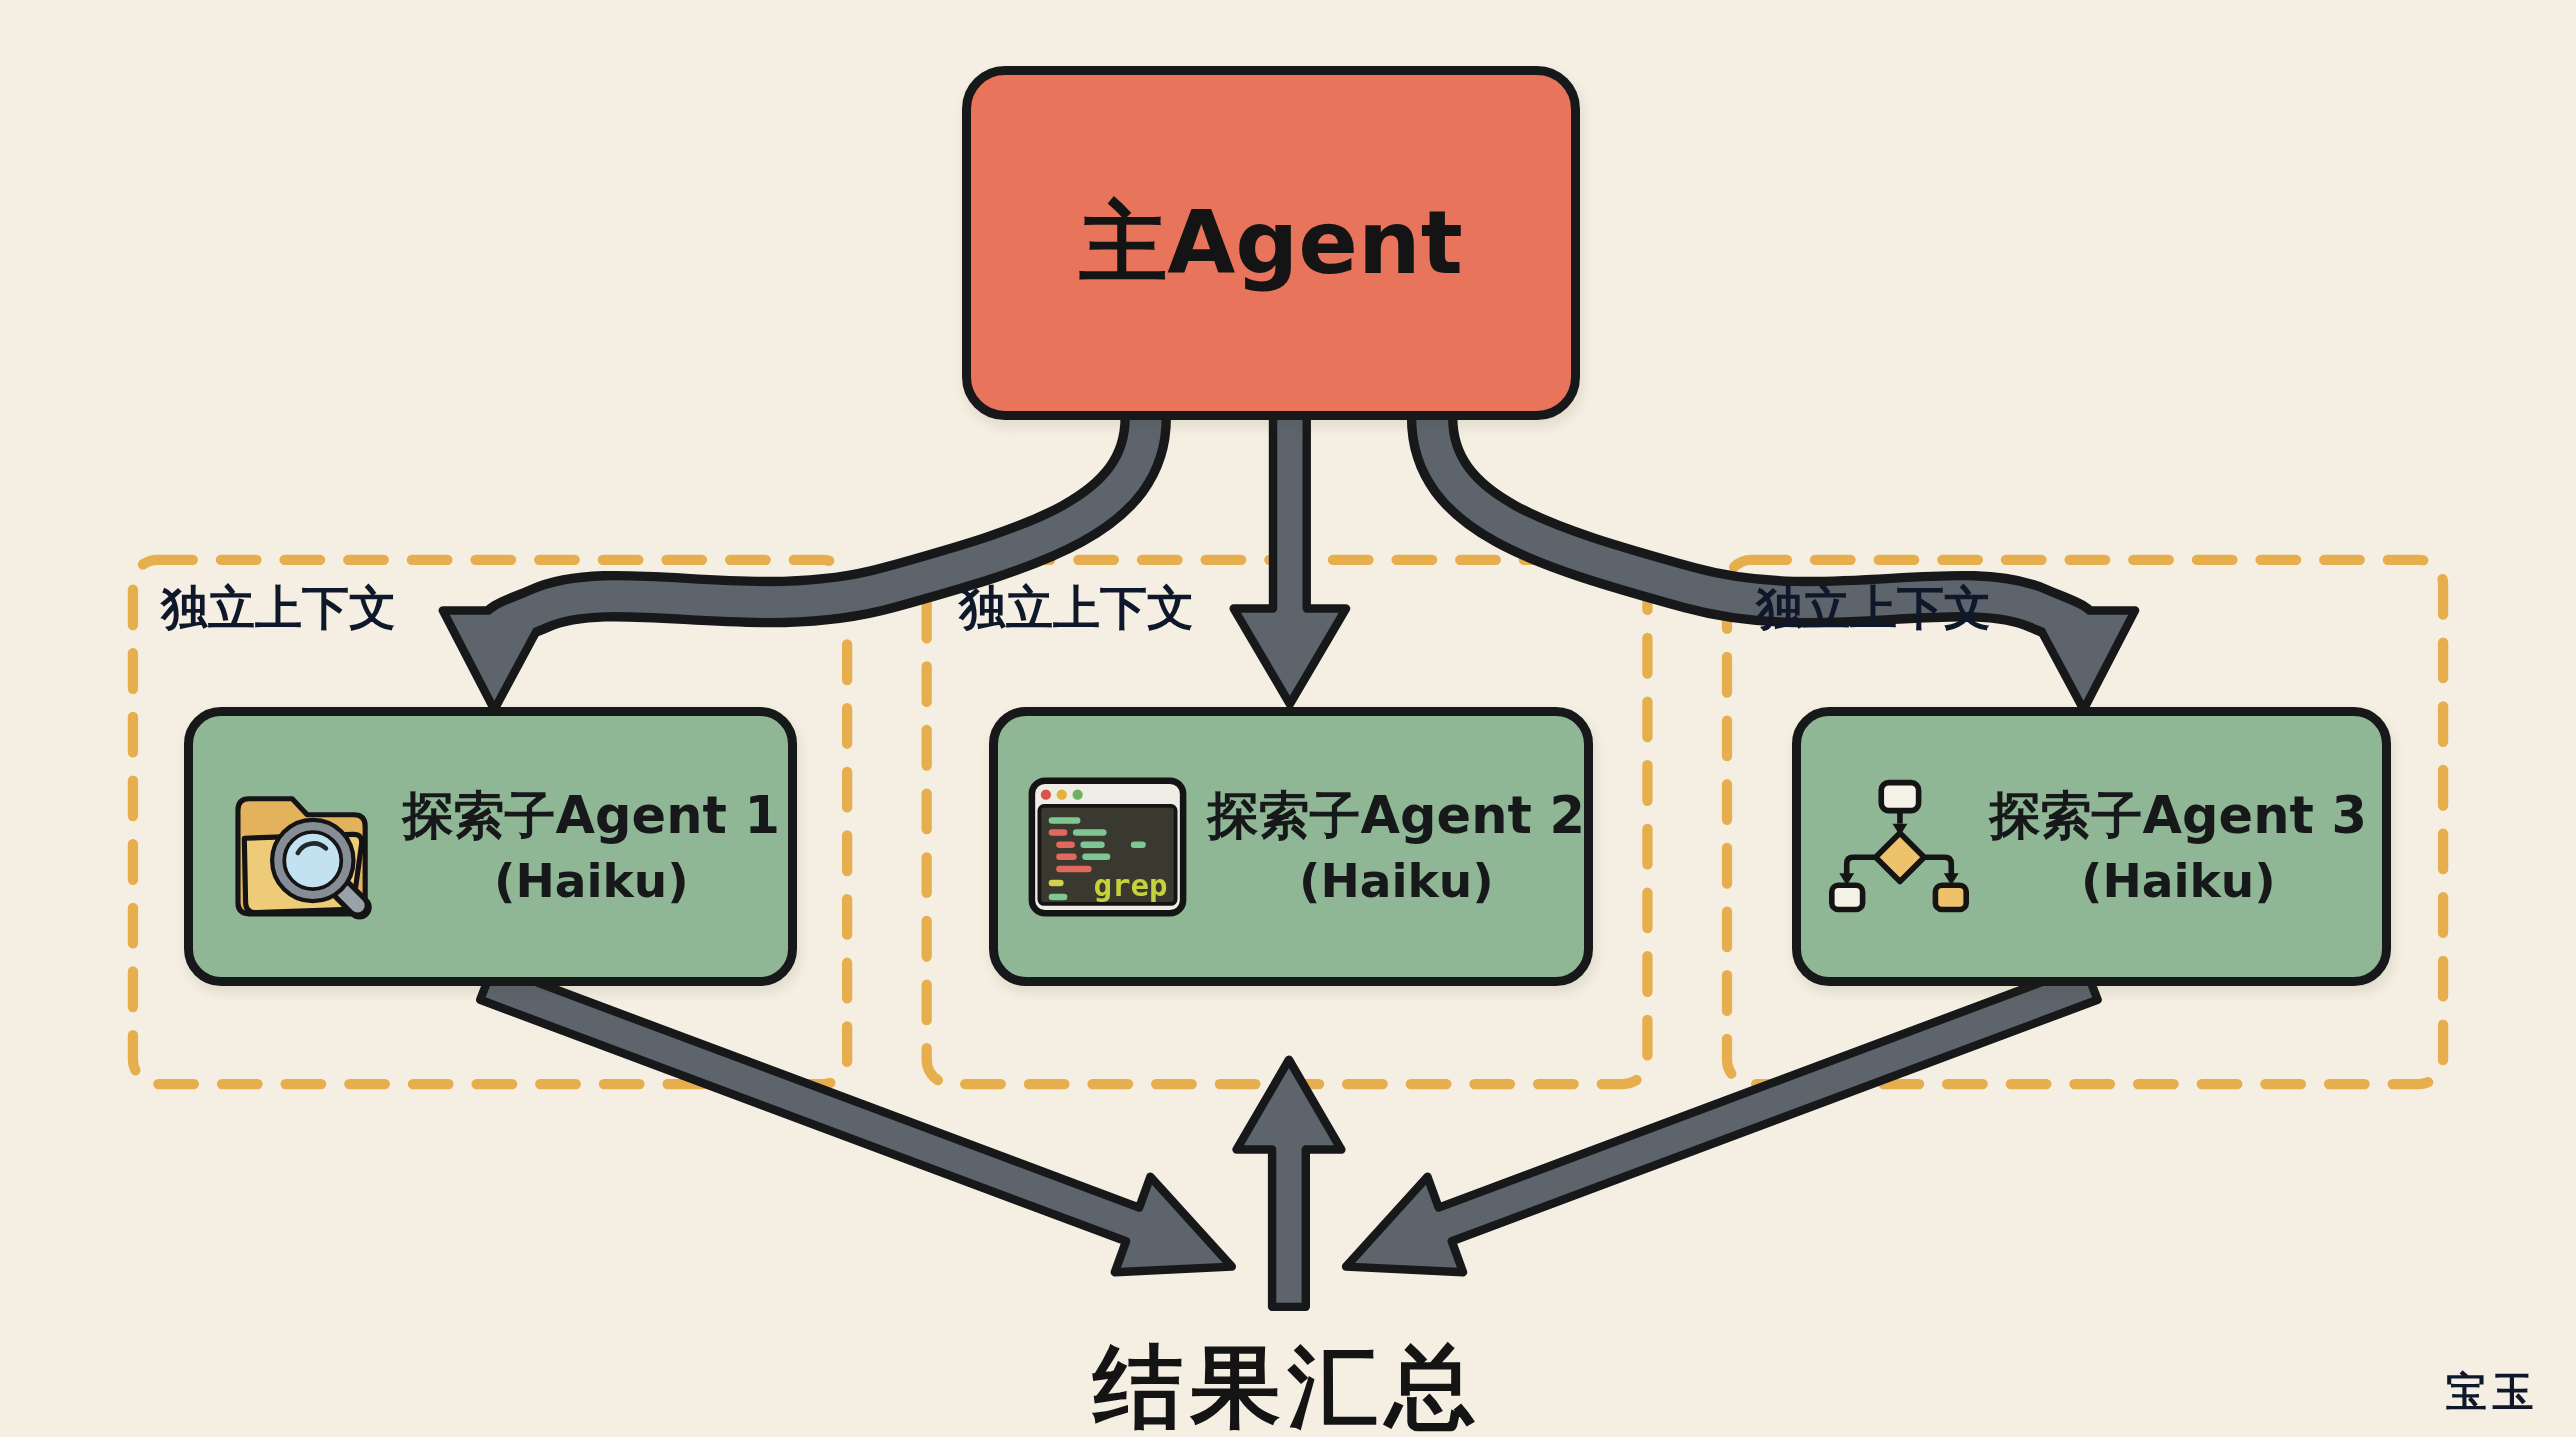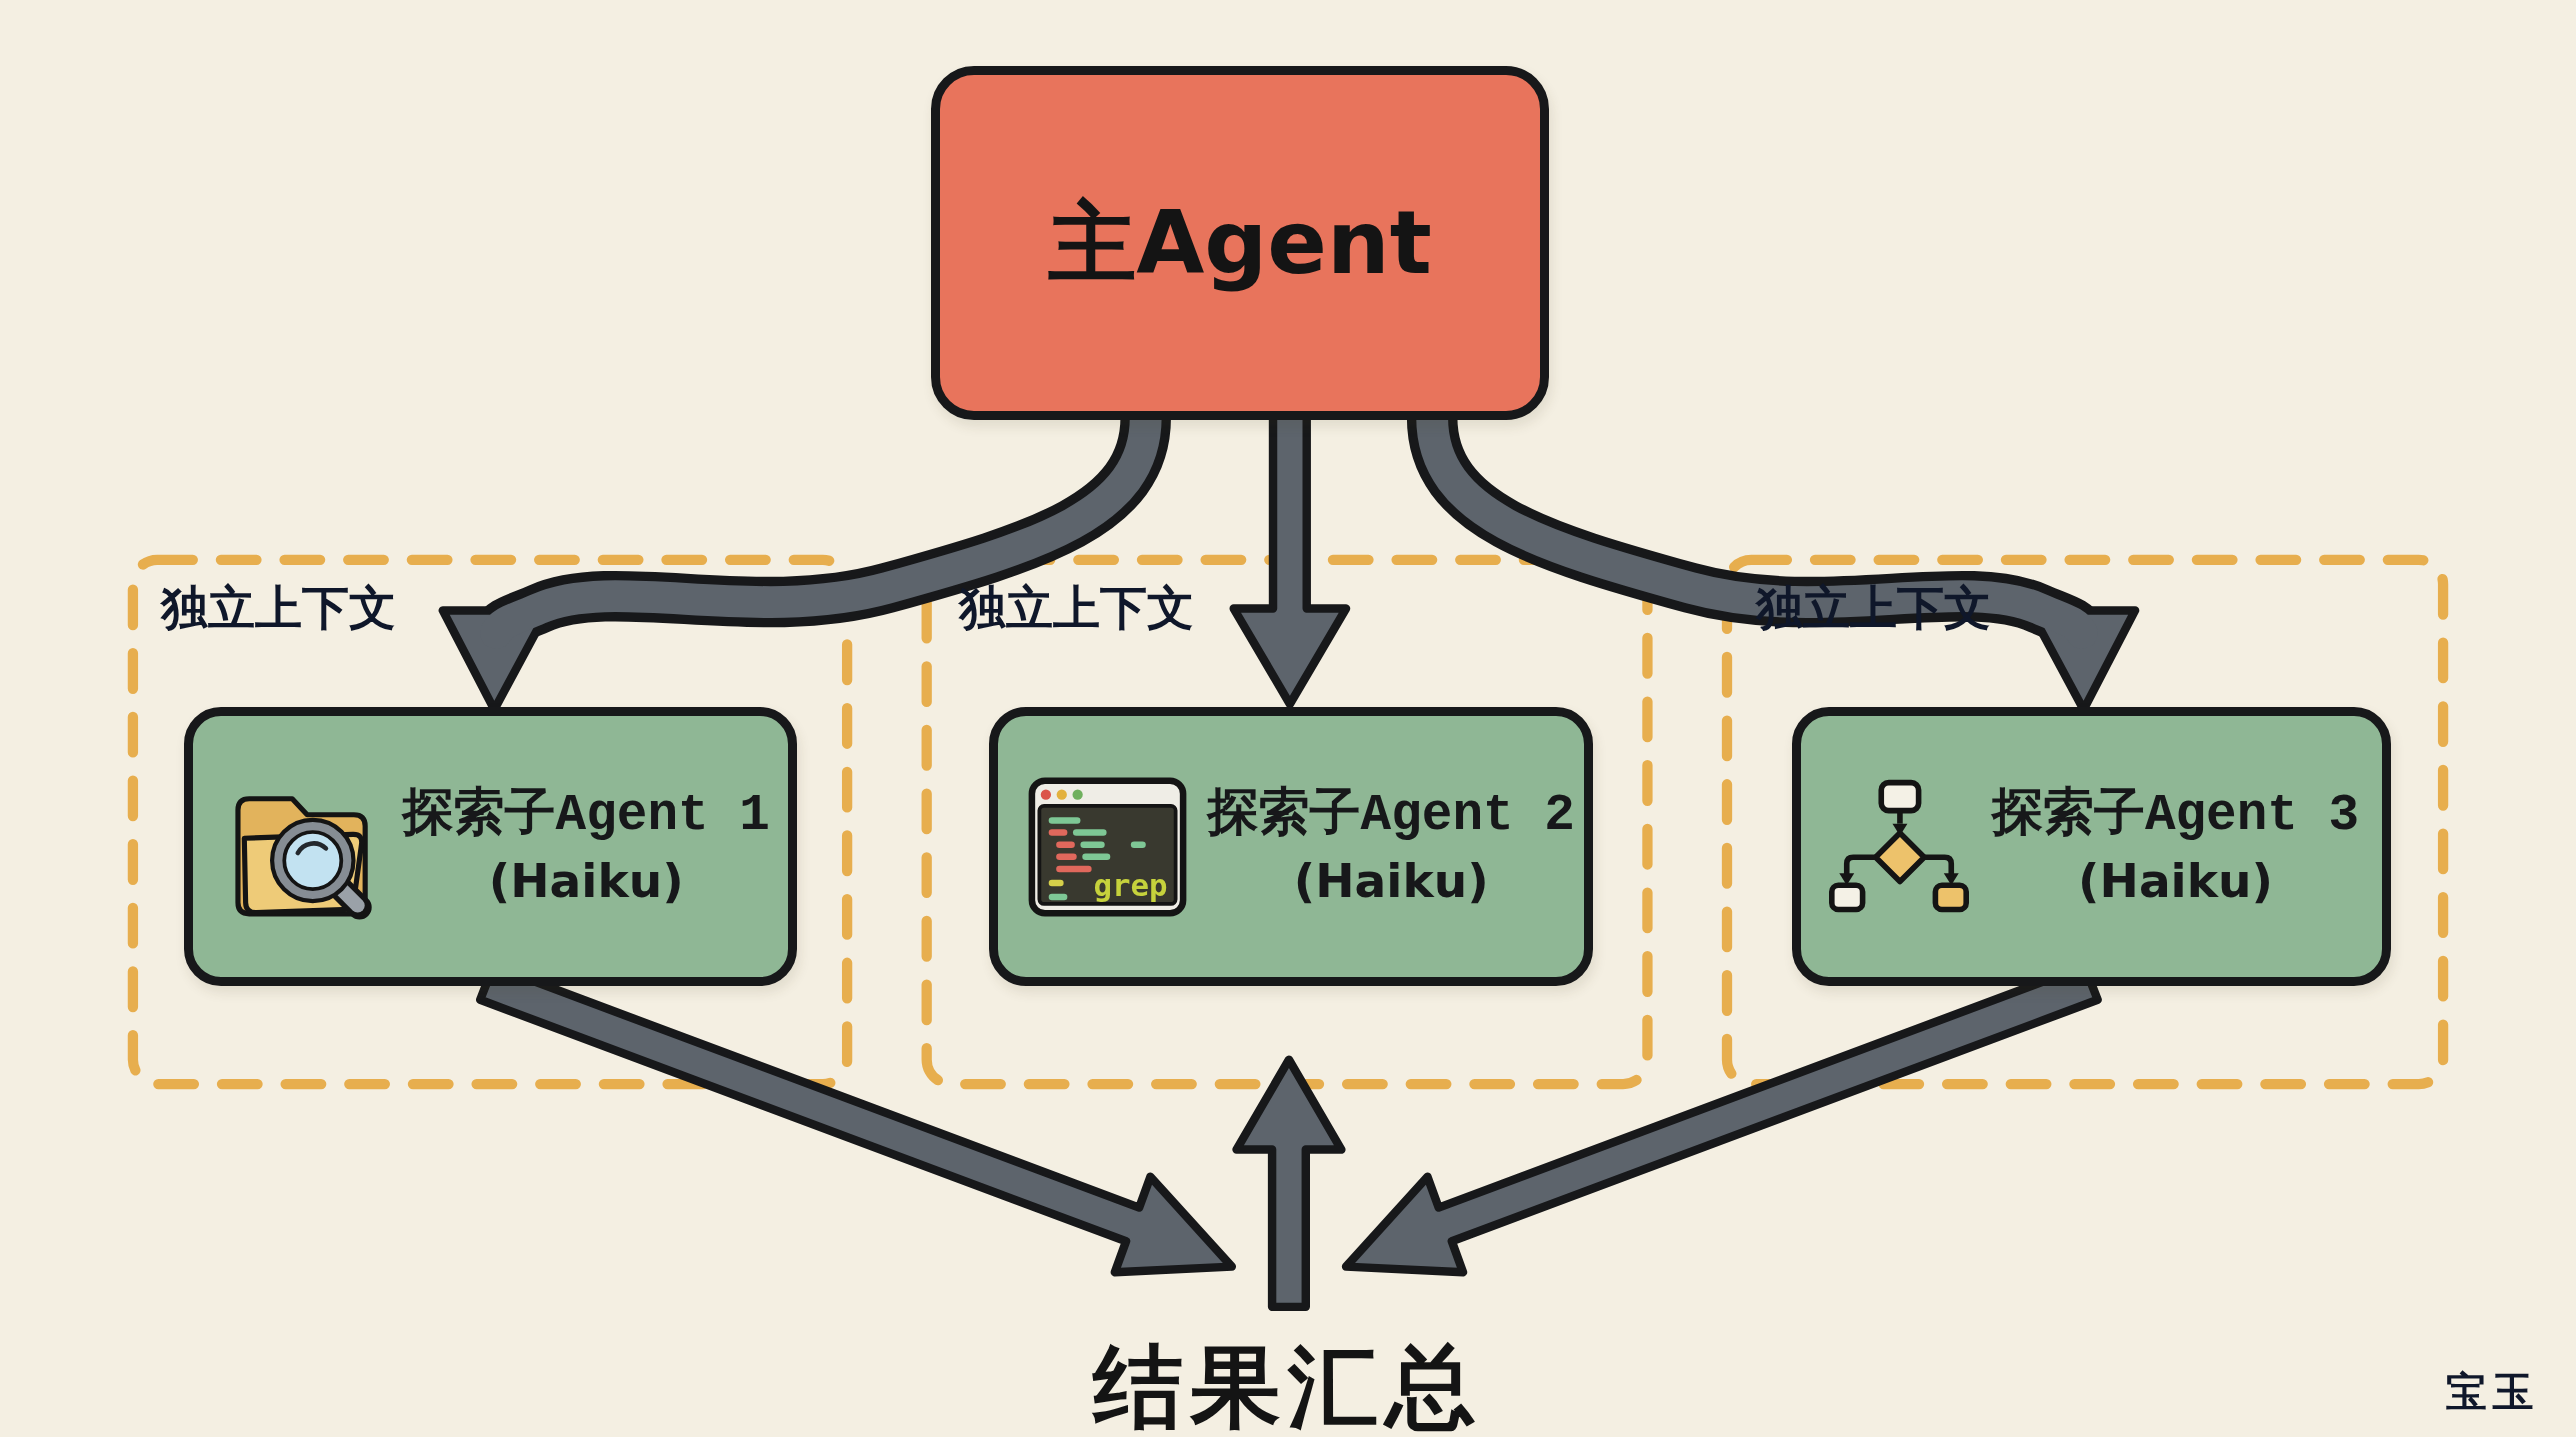--- a/index.html
+++ b/index.html
@@ -10,39 +10,39 @@
   }
   .connectors { position:absolute; left:0; top:0; width:2576px; height:1438px; }
 
   .dashedRect { fill:none; stroke:#e7ae4e; stroke-width:11; stroke-dasharray:38 30; stroke-linecap:round; }
   .arrowFill  { fill:#5d646c; stroke:#17181a; stroke-width:9; stroke-linejoin:round; }
   .shaftBlack { fill:none; stroke:#17181a; stroke-width:54; stroke-linecap:round; }
   .shaftGray  { fill:none; stroke:#5d646c; stroke-width:34; stroke-linecap:round; }
 
   .box { position:absolute; box-sizing:border-box; border:9.4px solid #17181a;
          box-shadow:2.8px 6.6px 11.2px rgba(70,55,30,0.10); }
-  .main-box { left:931px; top:66px; width:618px; height:354px; border-radius:43px;
+  .main-box { left:962px; top:66px; width:618px; height:354px; border-radius:43px;
               background:#e8745c; display:flex; flex-direction:column;
               align-items:center; justify-content:center; }
   .main-title { font-size:88px; font-weight:700; color:#141414; line-height:1.3; }
   .main-sub   { font-size:81px; font-weight:700; color:#141414; line-height:1.25; }
 
   .ctx-label { position:absolute; font-size:47px; font-weight:700; color:#0f172a; white-space:nowrap; }
   .lbl-1 { left:161px;  top:577px; }
   .lbl-2 { left:959px; top:577px; }
   .lbl-3 { left:1756px; top:577px; }
 
   .agent-box { top:707px; height:279px; border-radius:37px; background:#8fb795;
                display:flex; align-items:center; padding:0 20.6px 0 30px; gap:20.6px; }
   .agent-1 { left:184px;  width:613px; }
   .agent-2 { left:989px; width:604px; }
   .agent-3 { left:1792px; width:599px;padding-left:28px; }
   .agent-icon { flex:0 0 auto; display:block; }
   .agent-text { flex:1 1 auto; text-align:center; color:#17181a; }
-  .agent-title { font-size:51px; font-weight:700; white-space:nowrap; line-height:1.35;font-family:Liberation Mono, monospace; }
+  .agent-title { font-size:51px; font-weight:700; white-space:nowrap; line-height:1.35; }
   .agent-sub   { font-size:47px; font-weight:700; line-height:1.3; }
 
   .summary { position:absolute; left:0; top:1327px; width:2576px; text-align:center;
              font-size:90px; font-weight:700; color:#141414; letter-spacing:7.5px; }
   .watermark { position:absolute; right:37px; top:1365px; font-size:41px;
                font-weight:700; color:#0f172a; letter-spacing:5.6px; }
 </style>
 </head>
 <body>
 

